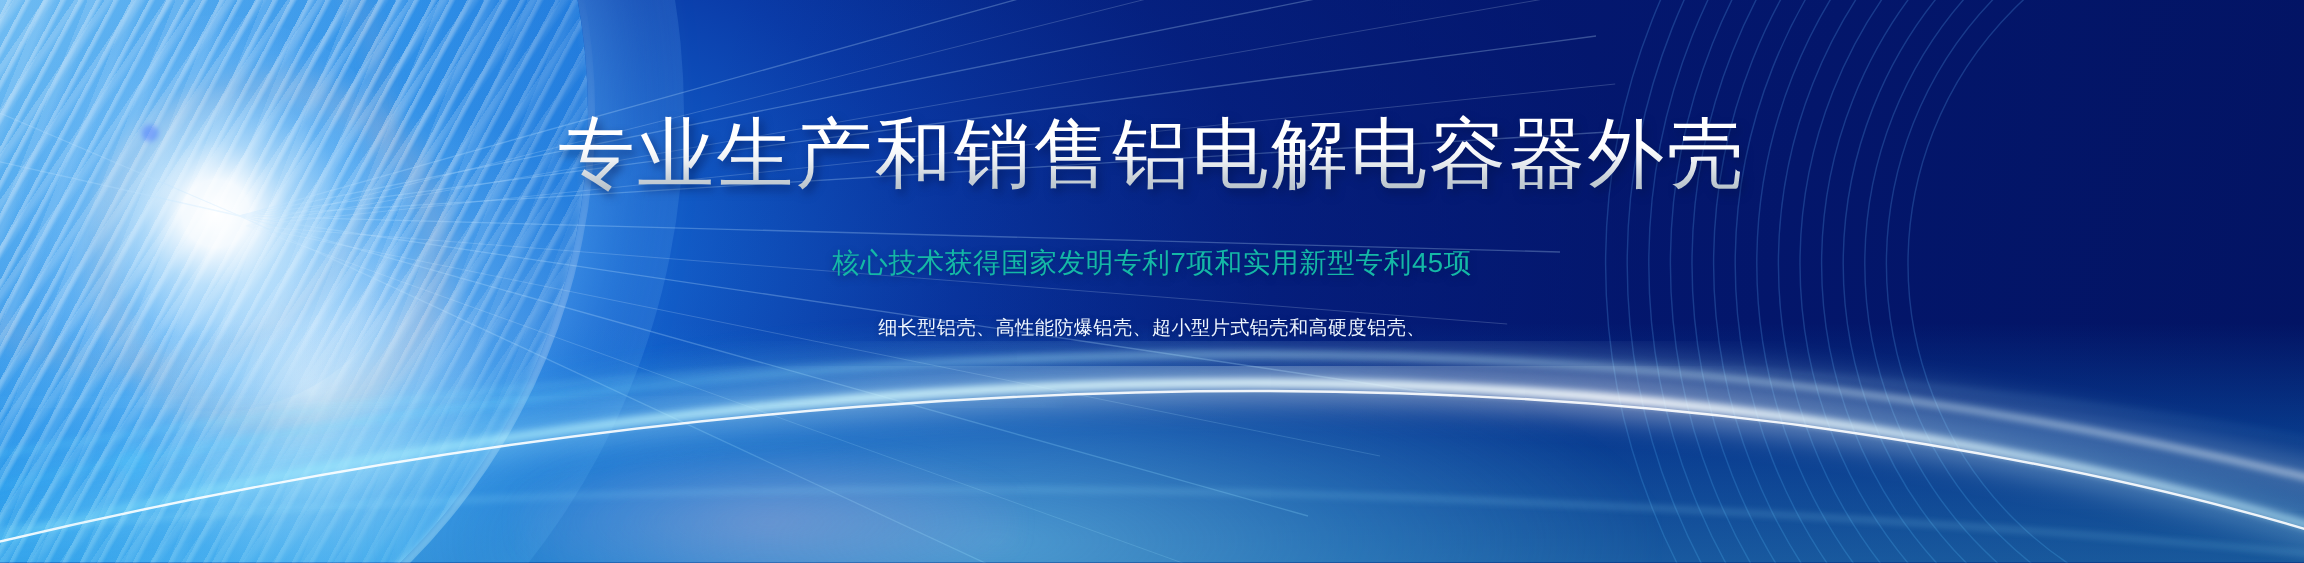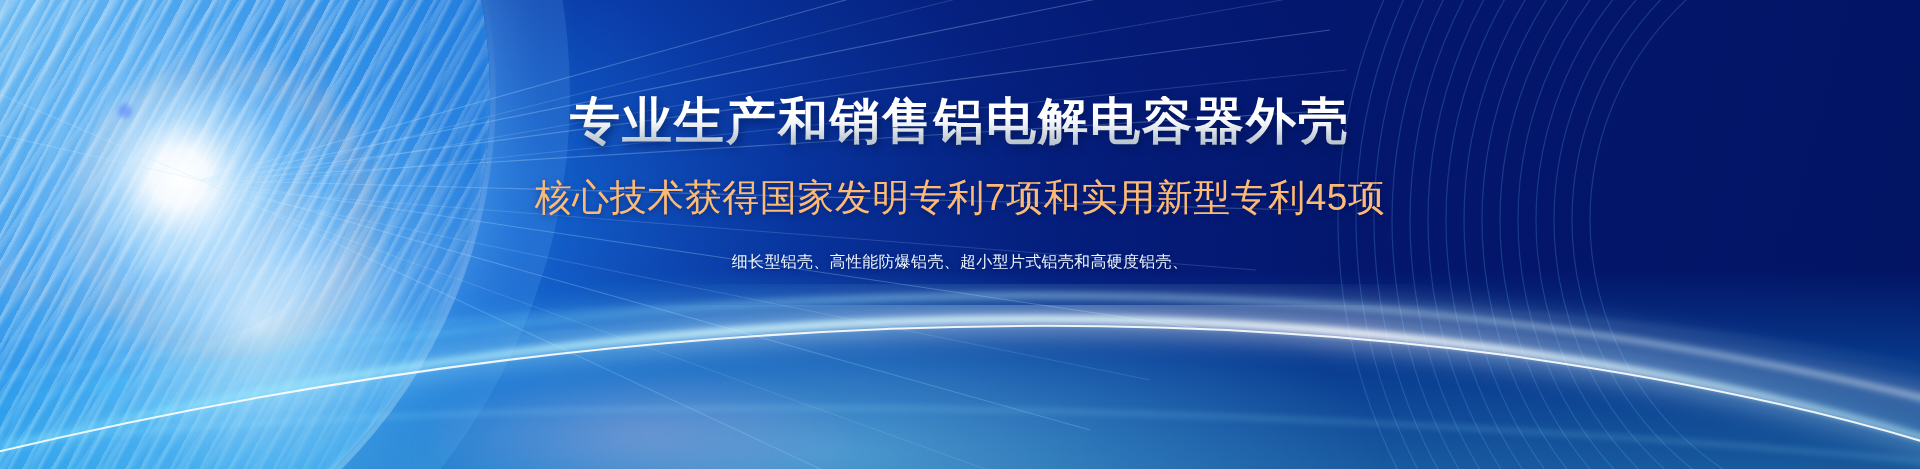--- a/index.html
+++ b/index.html
@@ -127,37 +127,37 @@
     filter:blur(8px); pointer-events:none;
   }
   
   .content{
     position:absolute; inset:0;
     display:flex; flex-direction:column; align-items:center;
     z-index:12;
   }
   .headline{
     margin-top:96px;
-    font-size:50px;
-    font-weight:700;
+    font-size:64px;
+    font-weight:400;
     letter-spacing:2px;
     line-height:1.0;
     background:linear-gradient(180deg,#ffffff 0%,#ffffff 40%,#eef1f4 58%,#c9d1d8 82%,#b4bfc8 100%);
     -webkit-background-clip:text;
             background-clip:text;
     -webkit-text-fill-color:transparent;
     color:#fff;
     filter:drop-shadow(3px 4px 4px rgba(0,16,70,.55));
     white-space:nowrap;
   }
   .subhead{
-    margin-top:27px;
-    font-size:37px;
+    margin-top:44px;
+    font-size:23px;
     font-weight:400;
-    color:#fdba74;
+    color:#14b8a6;
     letter-spacing:.5px;
     text-shadow:0 2px 6px rgba(0,20,80,.5);
     white-space:nowrap;
   }
   .desc{
     margin-top:26px;
     text-align:center;
     font-size:16px;
     font-weight:400;
     color:#eef6ff;

